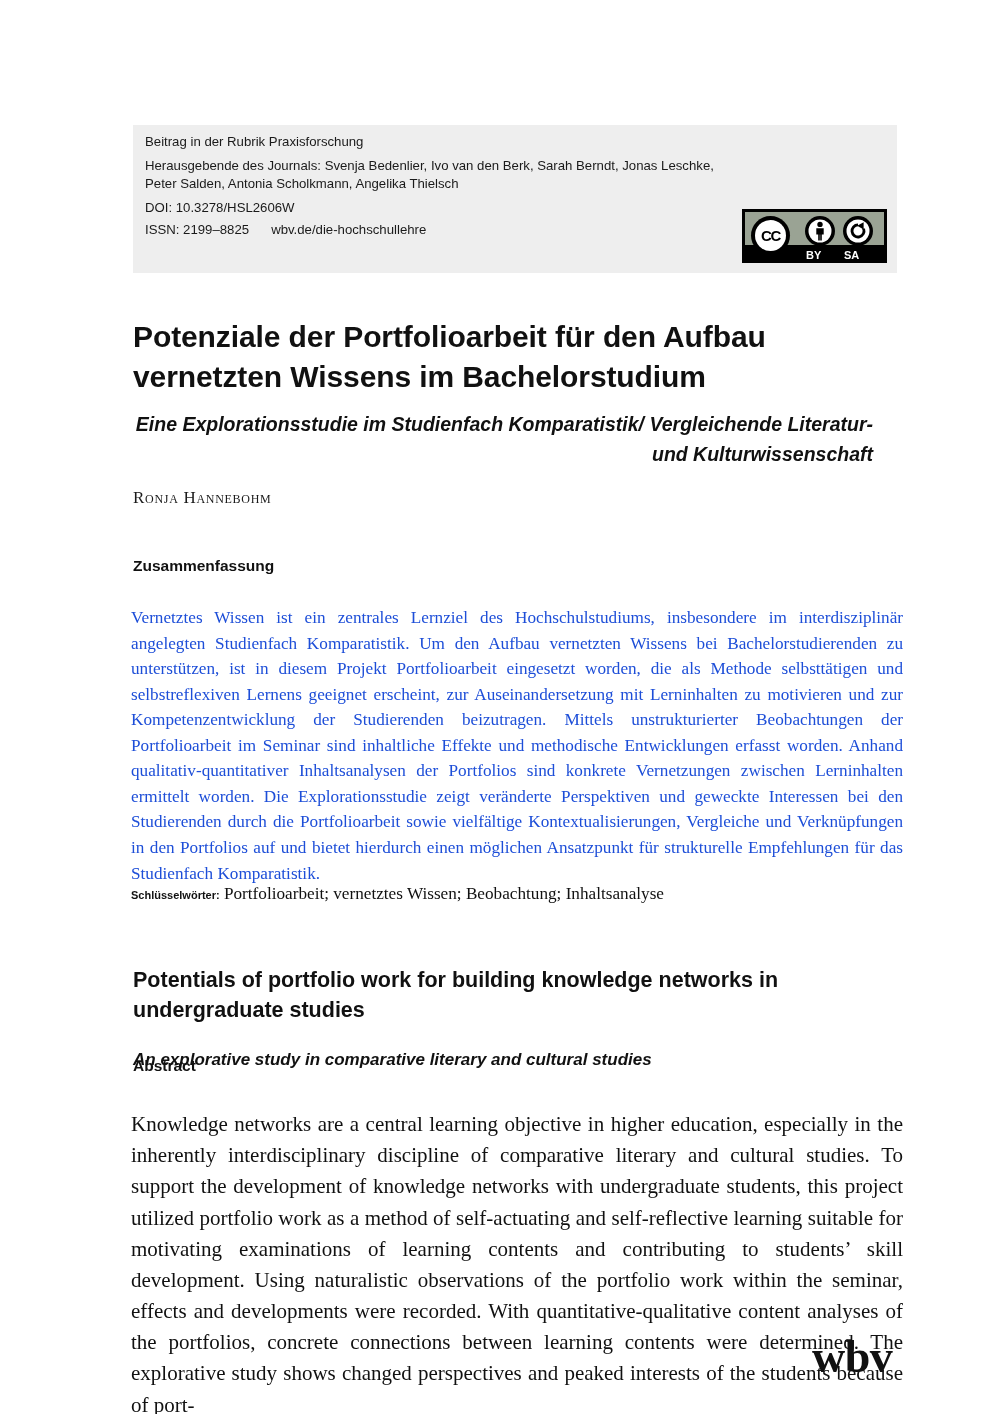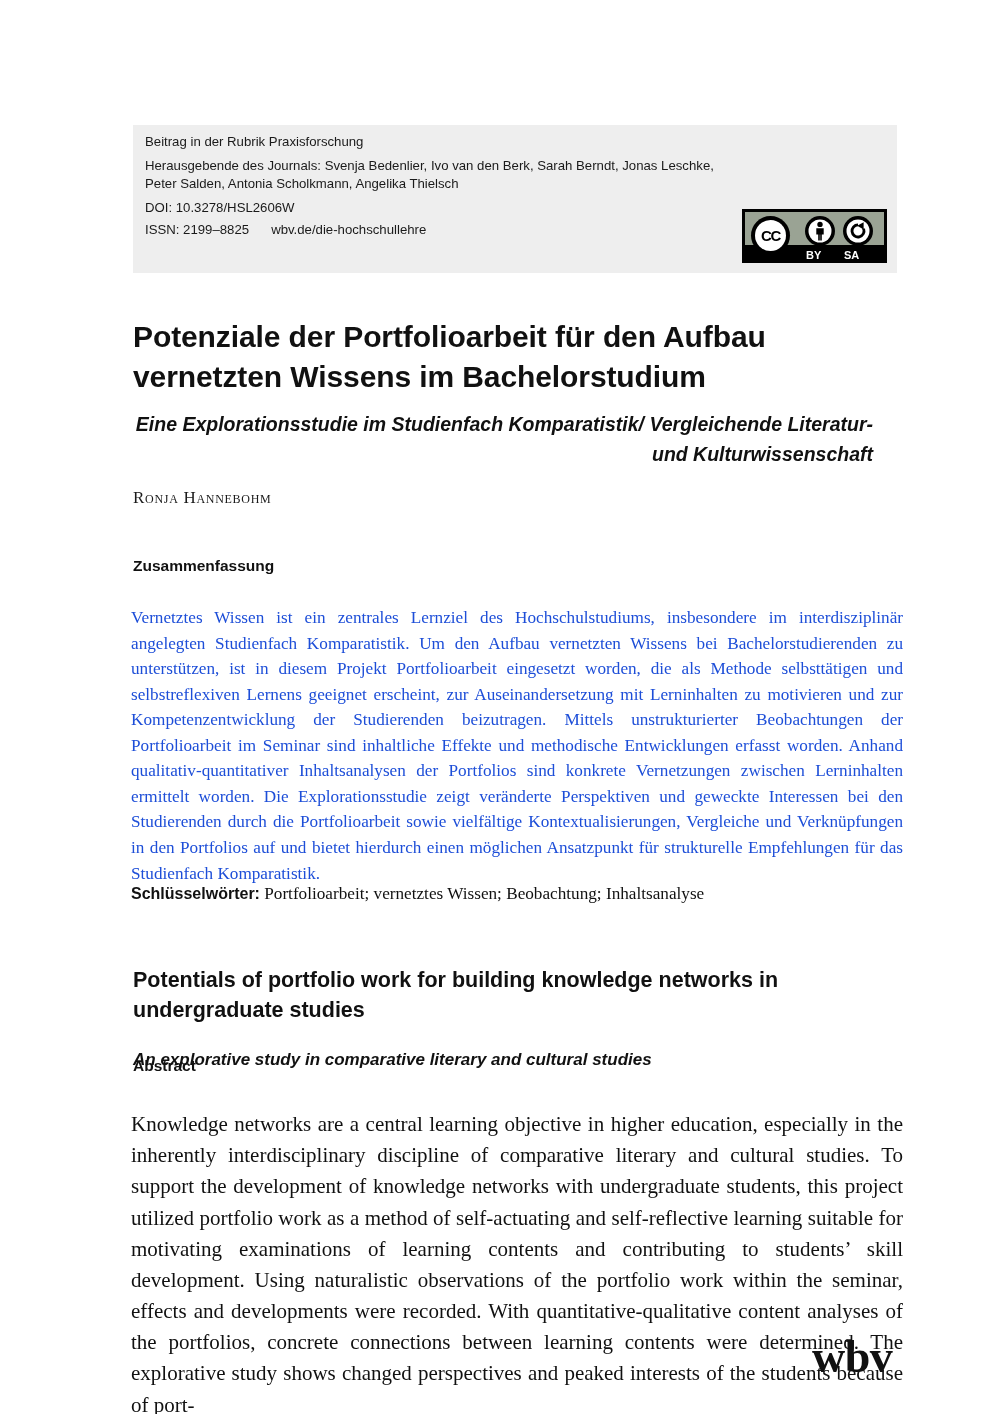--- a/index.html
+++ b/index.html
@@ -243,21 +243,21 @@
     top: 882px;
     width: 772px;
     font-family: "Liberation Serif", "DejaVu Serif", serif;
     font-size: 17.2px;
     line-height: 1.45;
     color: #111111;
   }
   .keywords-de .kw-label {
     font-family: "Liberation Sans", "DejaVu Sans", sans-serif;
     font-weight: bold;
-    font-size: 16px;
+    font-size: 11px;
   }
 
   
   .title-en {
     position: absolute;
     left: 133px;
     top: 943px;
     width: 775px;
     font-family: "Liberation Sans", "DejaVu Sans", sans-serif;
     font-weight: bold;

